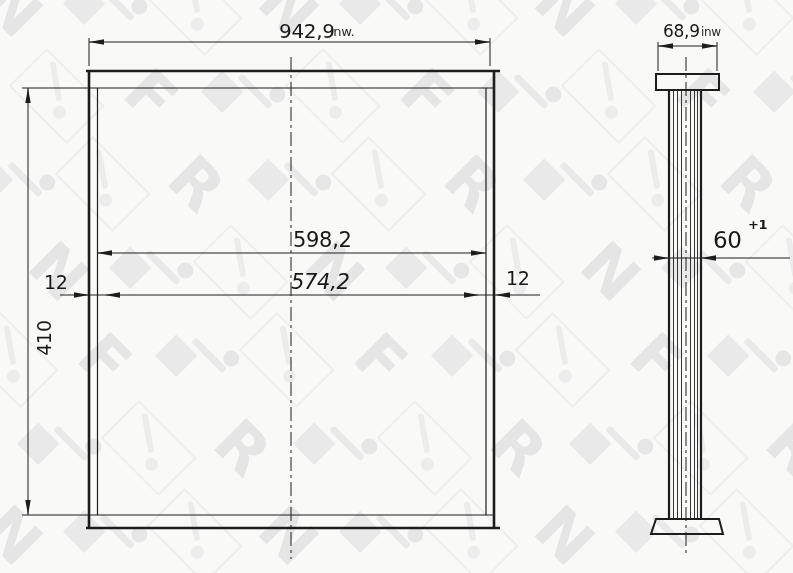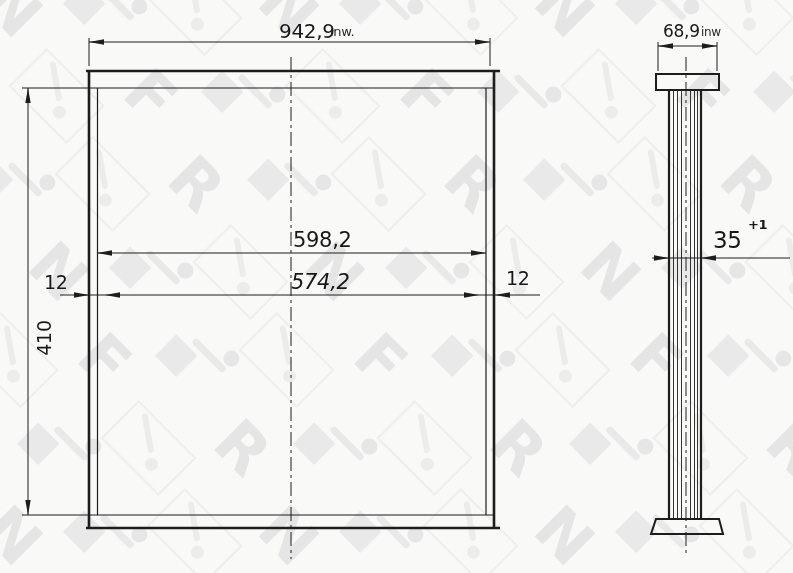--- a/index.html
+++ b/index.html
@@ -409,15 +409,15 @@
   <div class="lbl" style="left:291px;top:270px;font-size:21px;font-style:italic;">574,2</div>
 
   <div class="lbl" style="left:44px;top:271px;font-size:19px;">12</div>
   <div class="lbl" style="left:506px;top:267px;font-size:19px;">12</div>
 
   <div class="lbl" style="left:26px;top:327px;font-size:19px;transform:rotate(-90deg);transform-origin:center;">410</div>
 
   <div class="lbl" style="left:663px;top:21px;font-size:17px;">68,9</div>
   <div class="lbl unit" style="left:701px;top:25px;font-size:12px;">inw</div>
 
-  <div class="lbl" style="left:713px;top:227px;font-size:23px;">35</div>
+  <div class="lbl" style="left:713px;top:227px;font-size:23px;">60</div>
   <div class="lbl" style="left:748px;top:217px;font-size:13px;font-weight:700;">+1</div>
 </div>
 
 </body></html>

